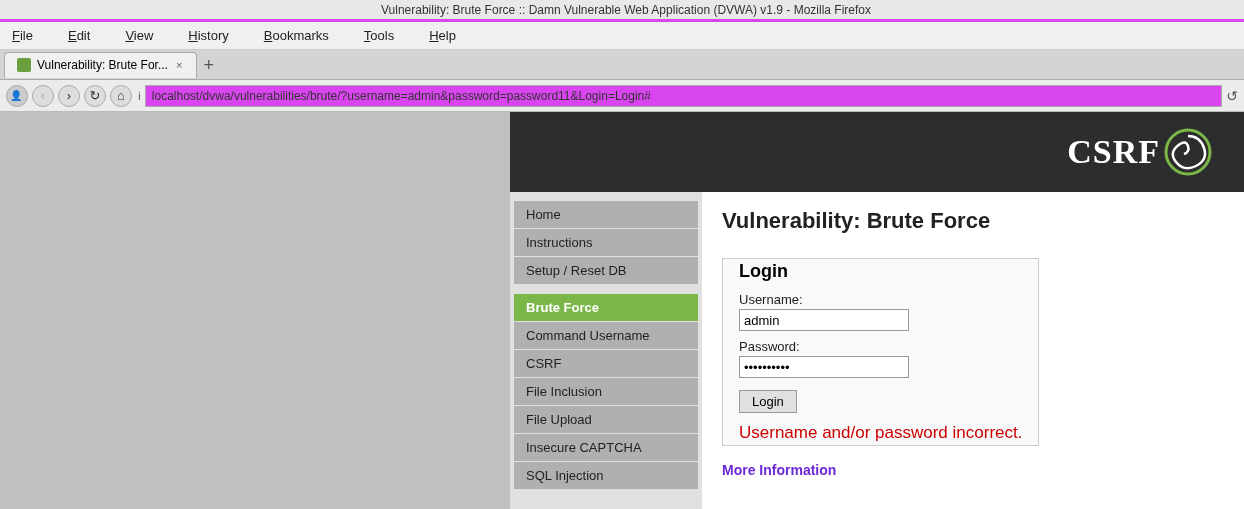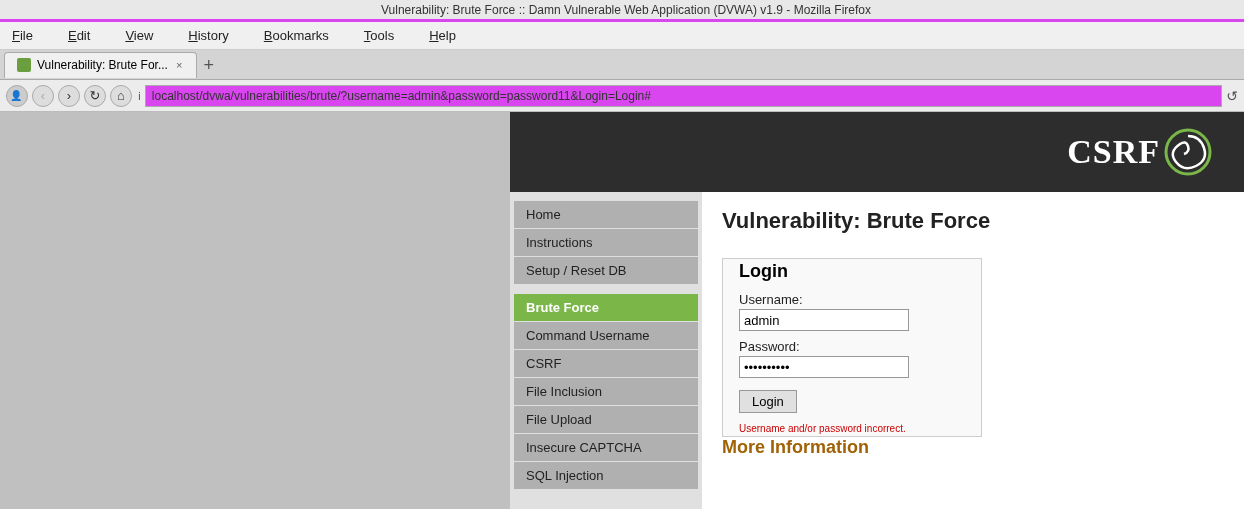--- a/index.html
+++ b/index.html
@@ -232,27 +232,28 @@
     .login-btn {
       background: #e0e0e0;
       border: 1px solid #999;
       padding: 3px 12px;
       font-size: 13px;
       cursor: pointer;
       margin-top: 4px;
     }
     .error-msg {
       color: #cc0000;
-      font-size: 10px;
+      font-size: 17px;
       margin-top: 10px;
     }
     .more-info-title {
-      font-size: 18px;
+      font-size: 14px;
       font-weight: bold;
-      color: #a16207;
+      color: #6d28d9;
+      margin-top: 16px;
     }
   </style>
 </head>
 <body>
 
 <div class="title-bar">
   <span>Vulnerability: Brute Force :: Damn Vulnerable Web Application (DVWA) v1.9 - Mozilla Firefox</span>
 </div>
 
 <div class="menu-bar">

